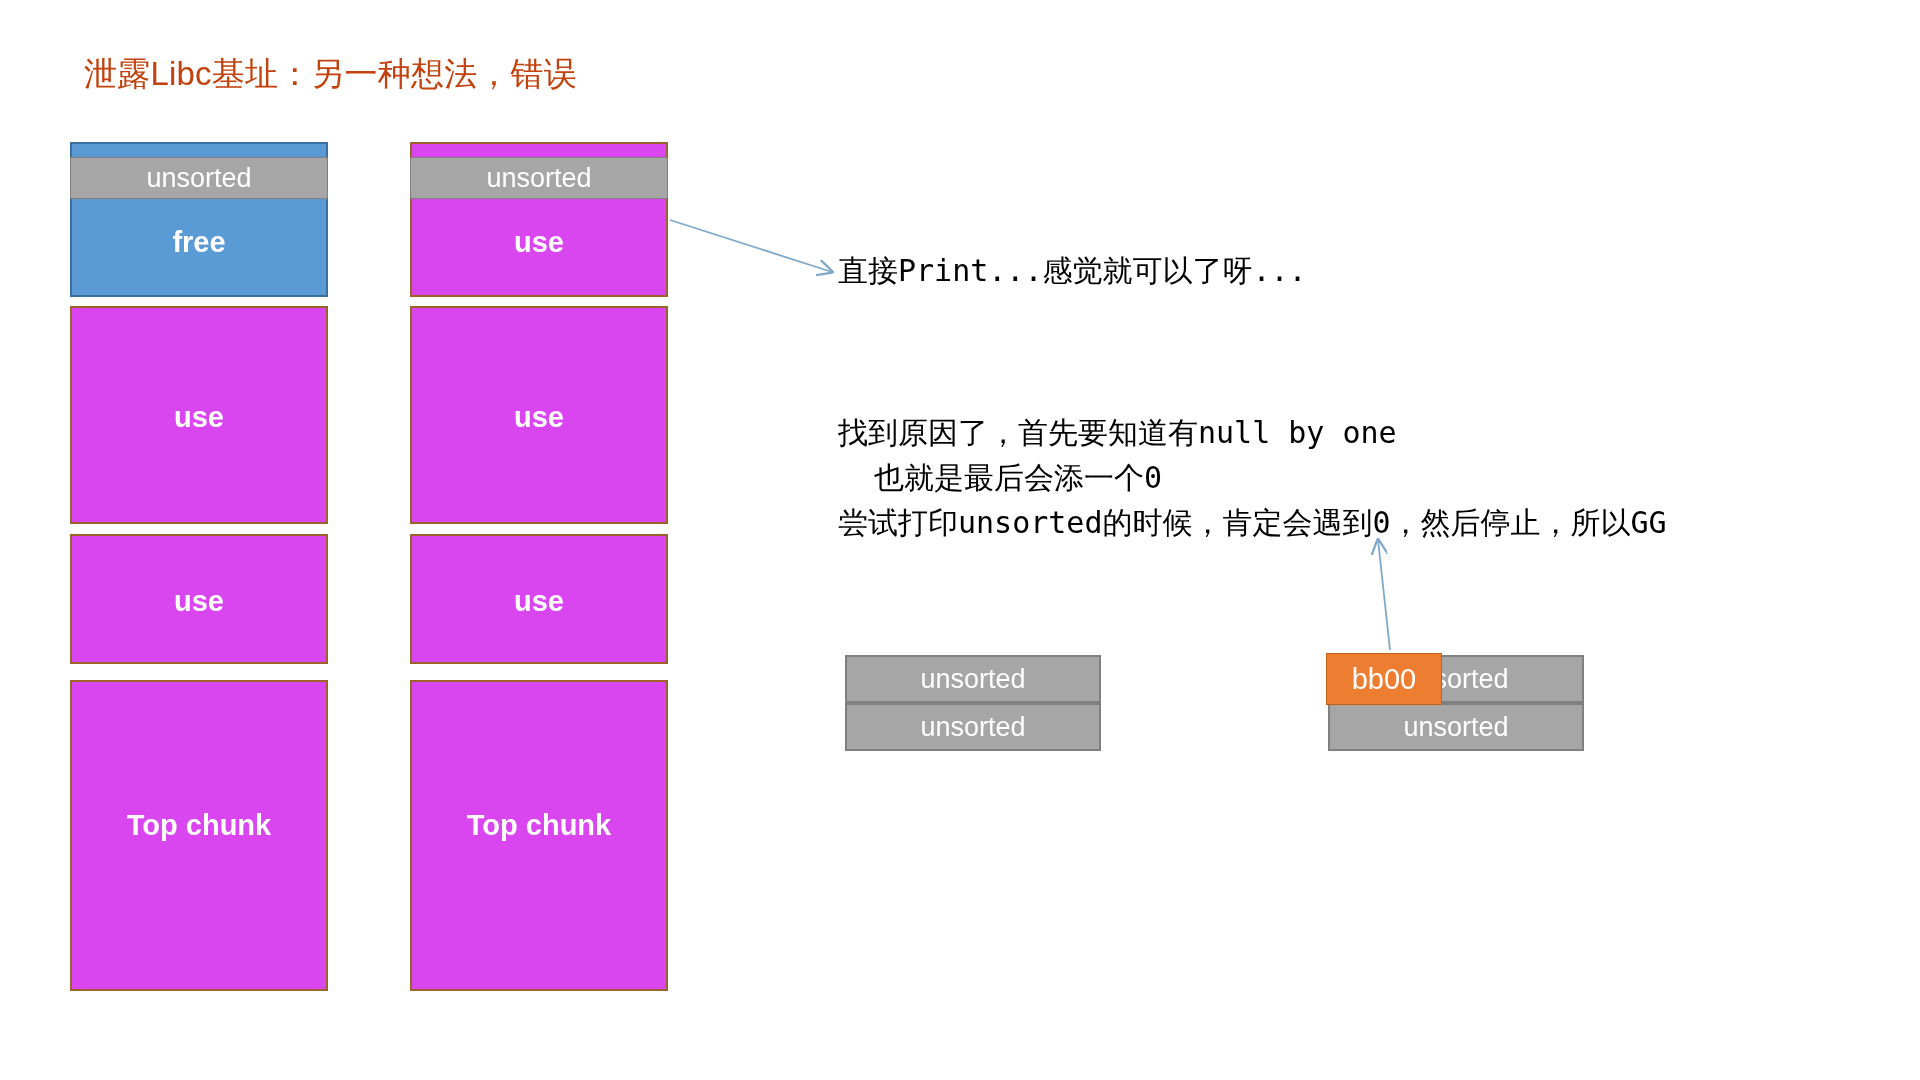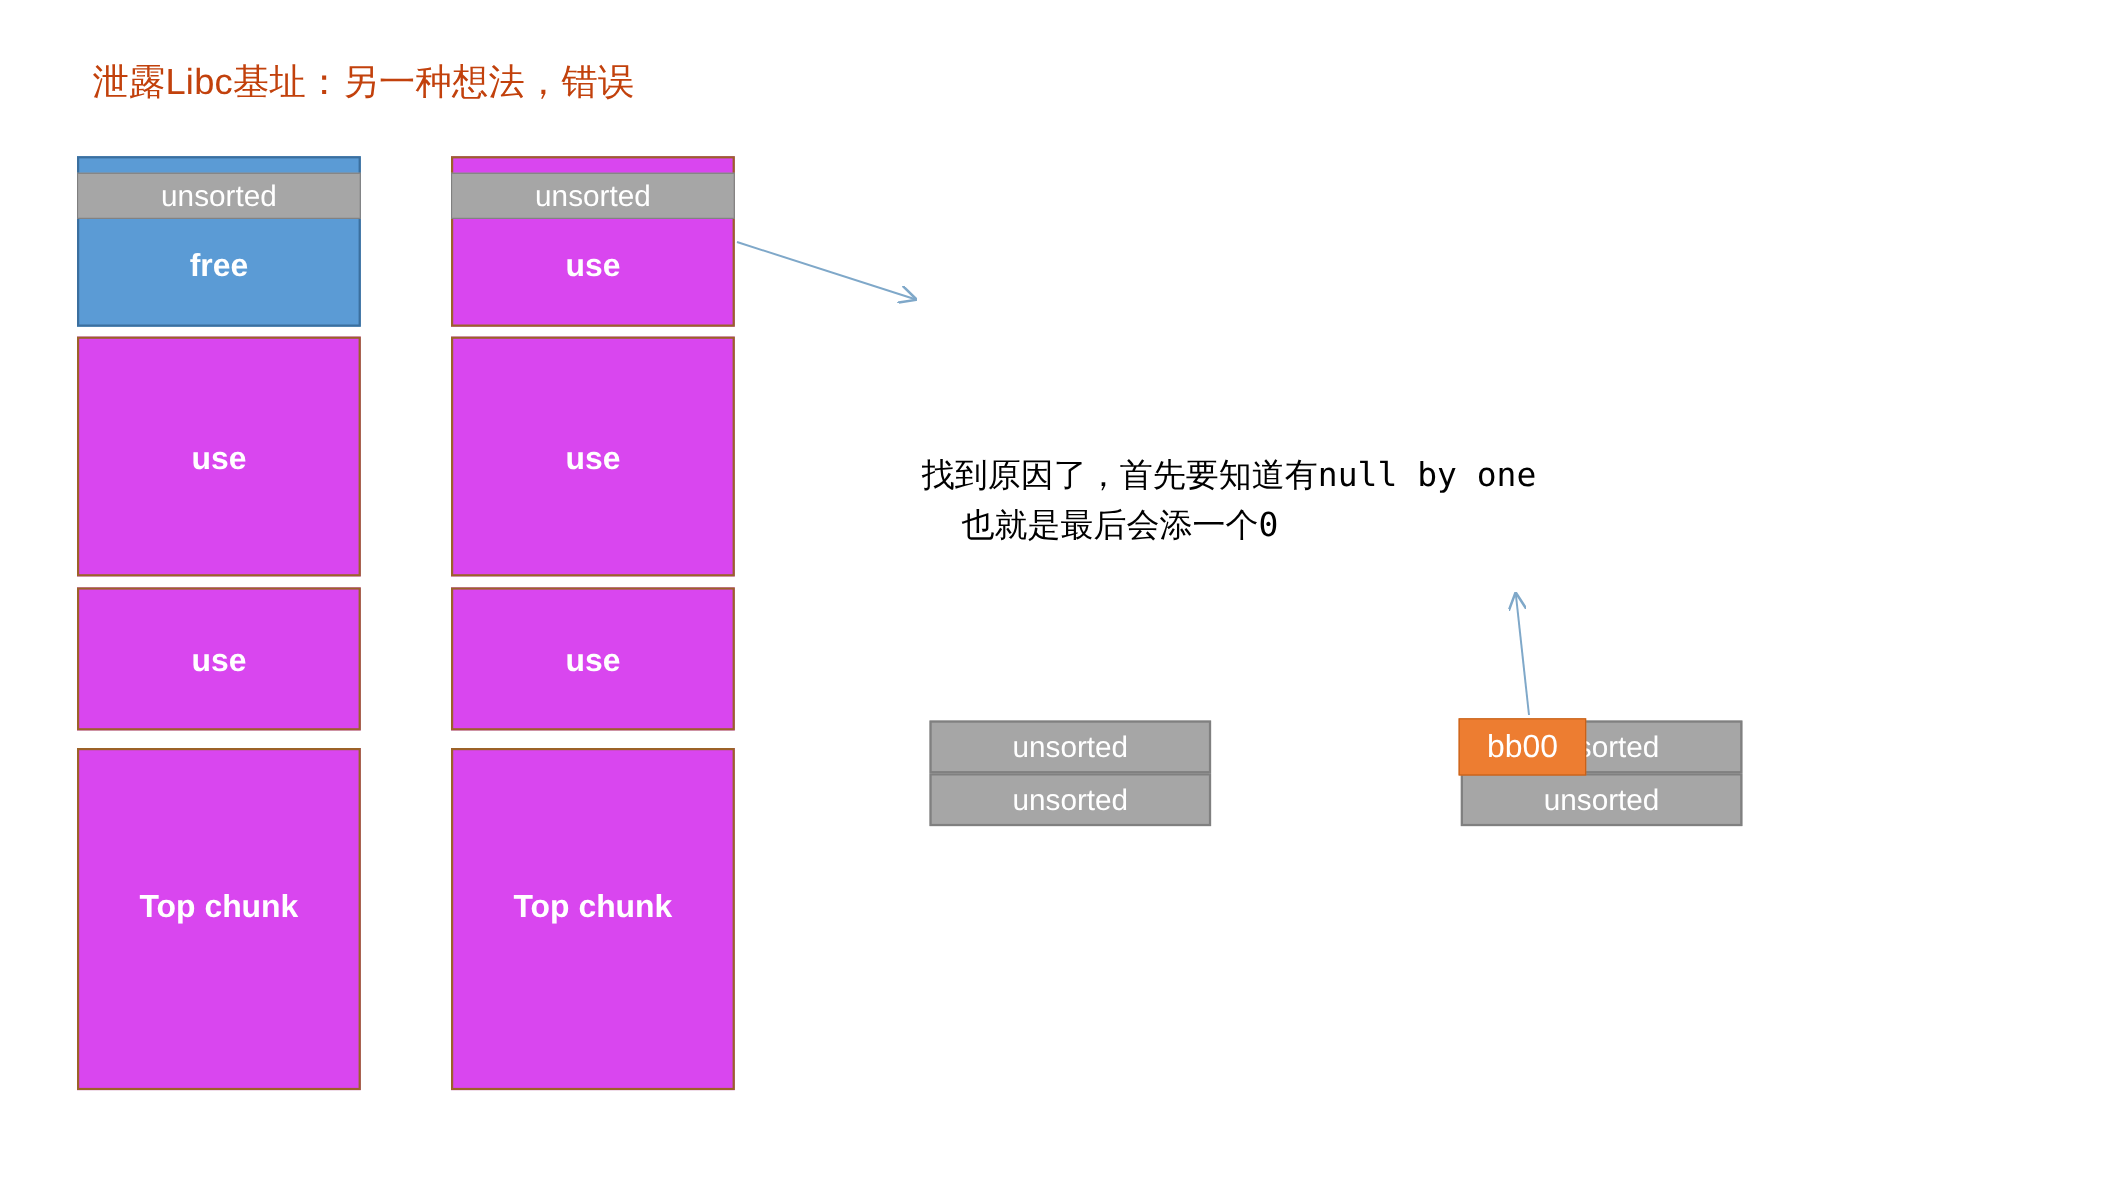--- a/index.html
+++ b/index.html
@@ -165,23 +165,25 @@
   </div>
 
   <div class="chunk use" style="left:410px; top:534px; width:258px; height:130px;">
     <div class="chunk-label" style="top:51px;">use</div>
   </div>
 
   <div class="chunk top" style="left:410px; top:680px; width:258px; height:311px;">
     <div class="chunk-label" style="top:129px;">Top chunk</div>
   </div>
 
+  <div class="note note-mono" style="left:838px; top:250px;">直接Print...感觉就可以了呀...</div>
 
   <div class="note note-mono" style="left:838px; top:412px;">找到原因了，首先要知道有null by one</div>
   <div class="note note-mono" style="left:838px; top:457px;margin-left:36px;">也就是最后会添一个0</div>
+  <div class="note note-mono" style="left:838px; top:502px;">尝试打印unsorted的时候，肯定会遇到0，然后停止，所以GG</div>
 
   <div class="gbox" style="left:845px; top:655px; width:256px; height:48px;">unsorted</div>
   <div class="gbox" style="left:845px; top:703px; width:256px; height:48px;">unsorted</div>
 
   <div class="gbox" style="left:1328px; top:655px; width:256px; height:48px;">unsorted</div>
   <div class="gbox" style="left:1328px; top:703px; width:256px; height:48px;">unsorted</div>
 
   <div class="obox" style="left:1326px; top:653px; width:116px; height:52px;">bb00</div>
 
   <svg class="arrows" viewBox="0 0 1920 1080">

